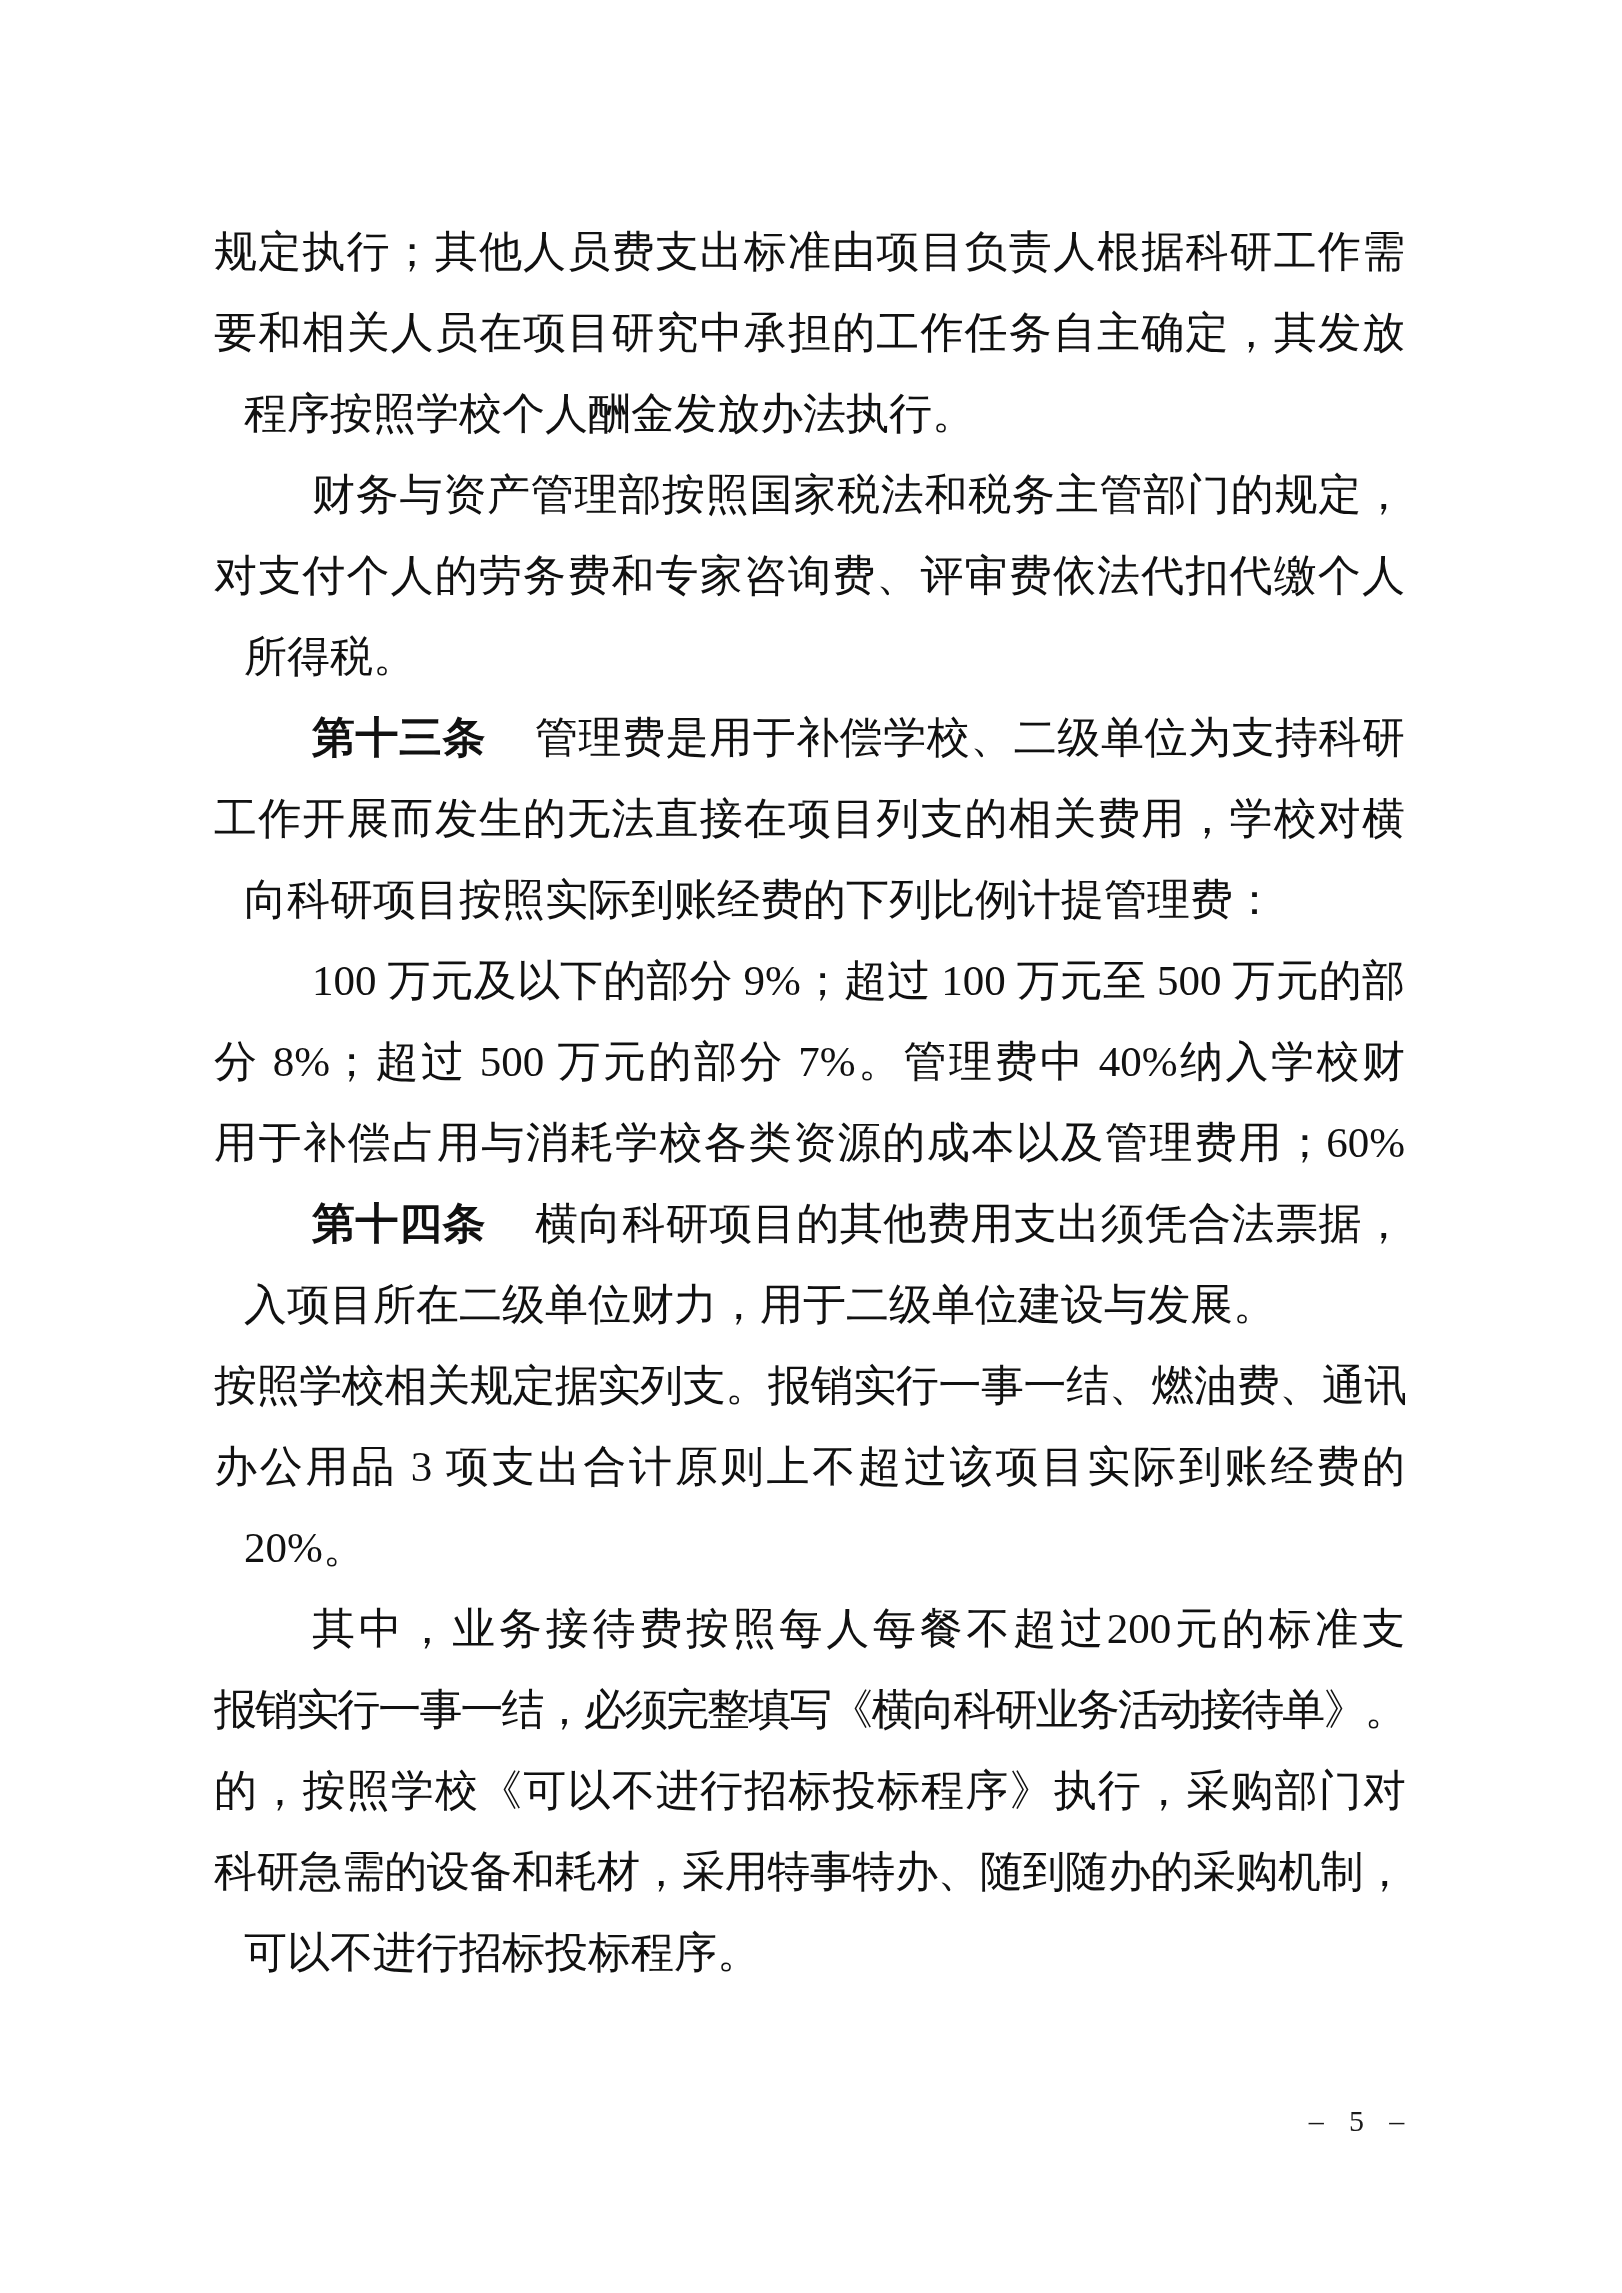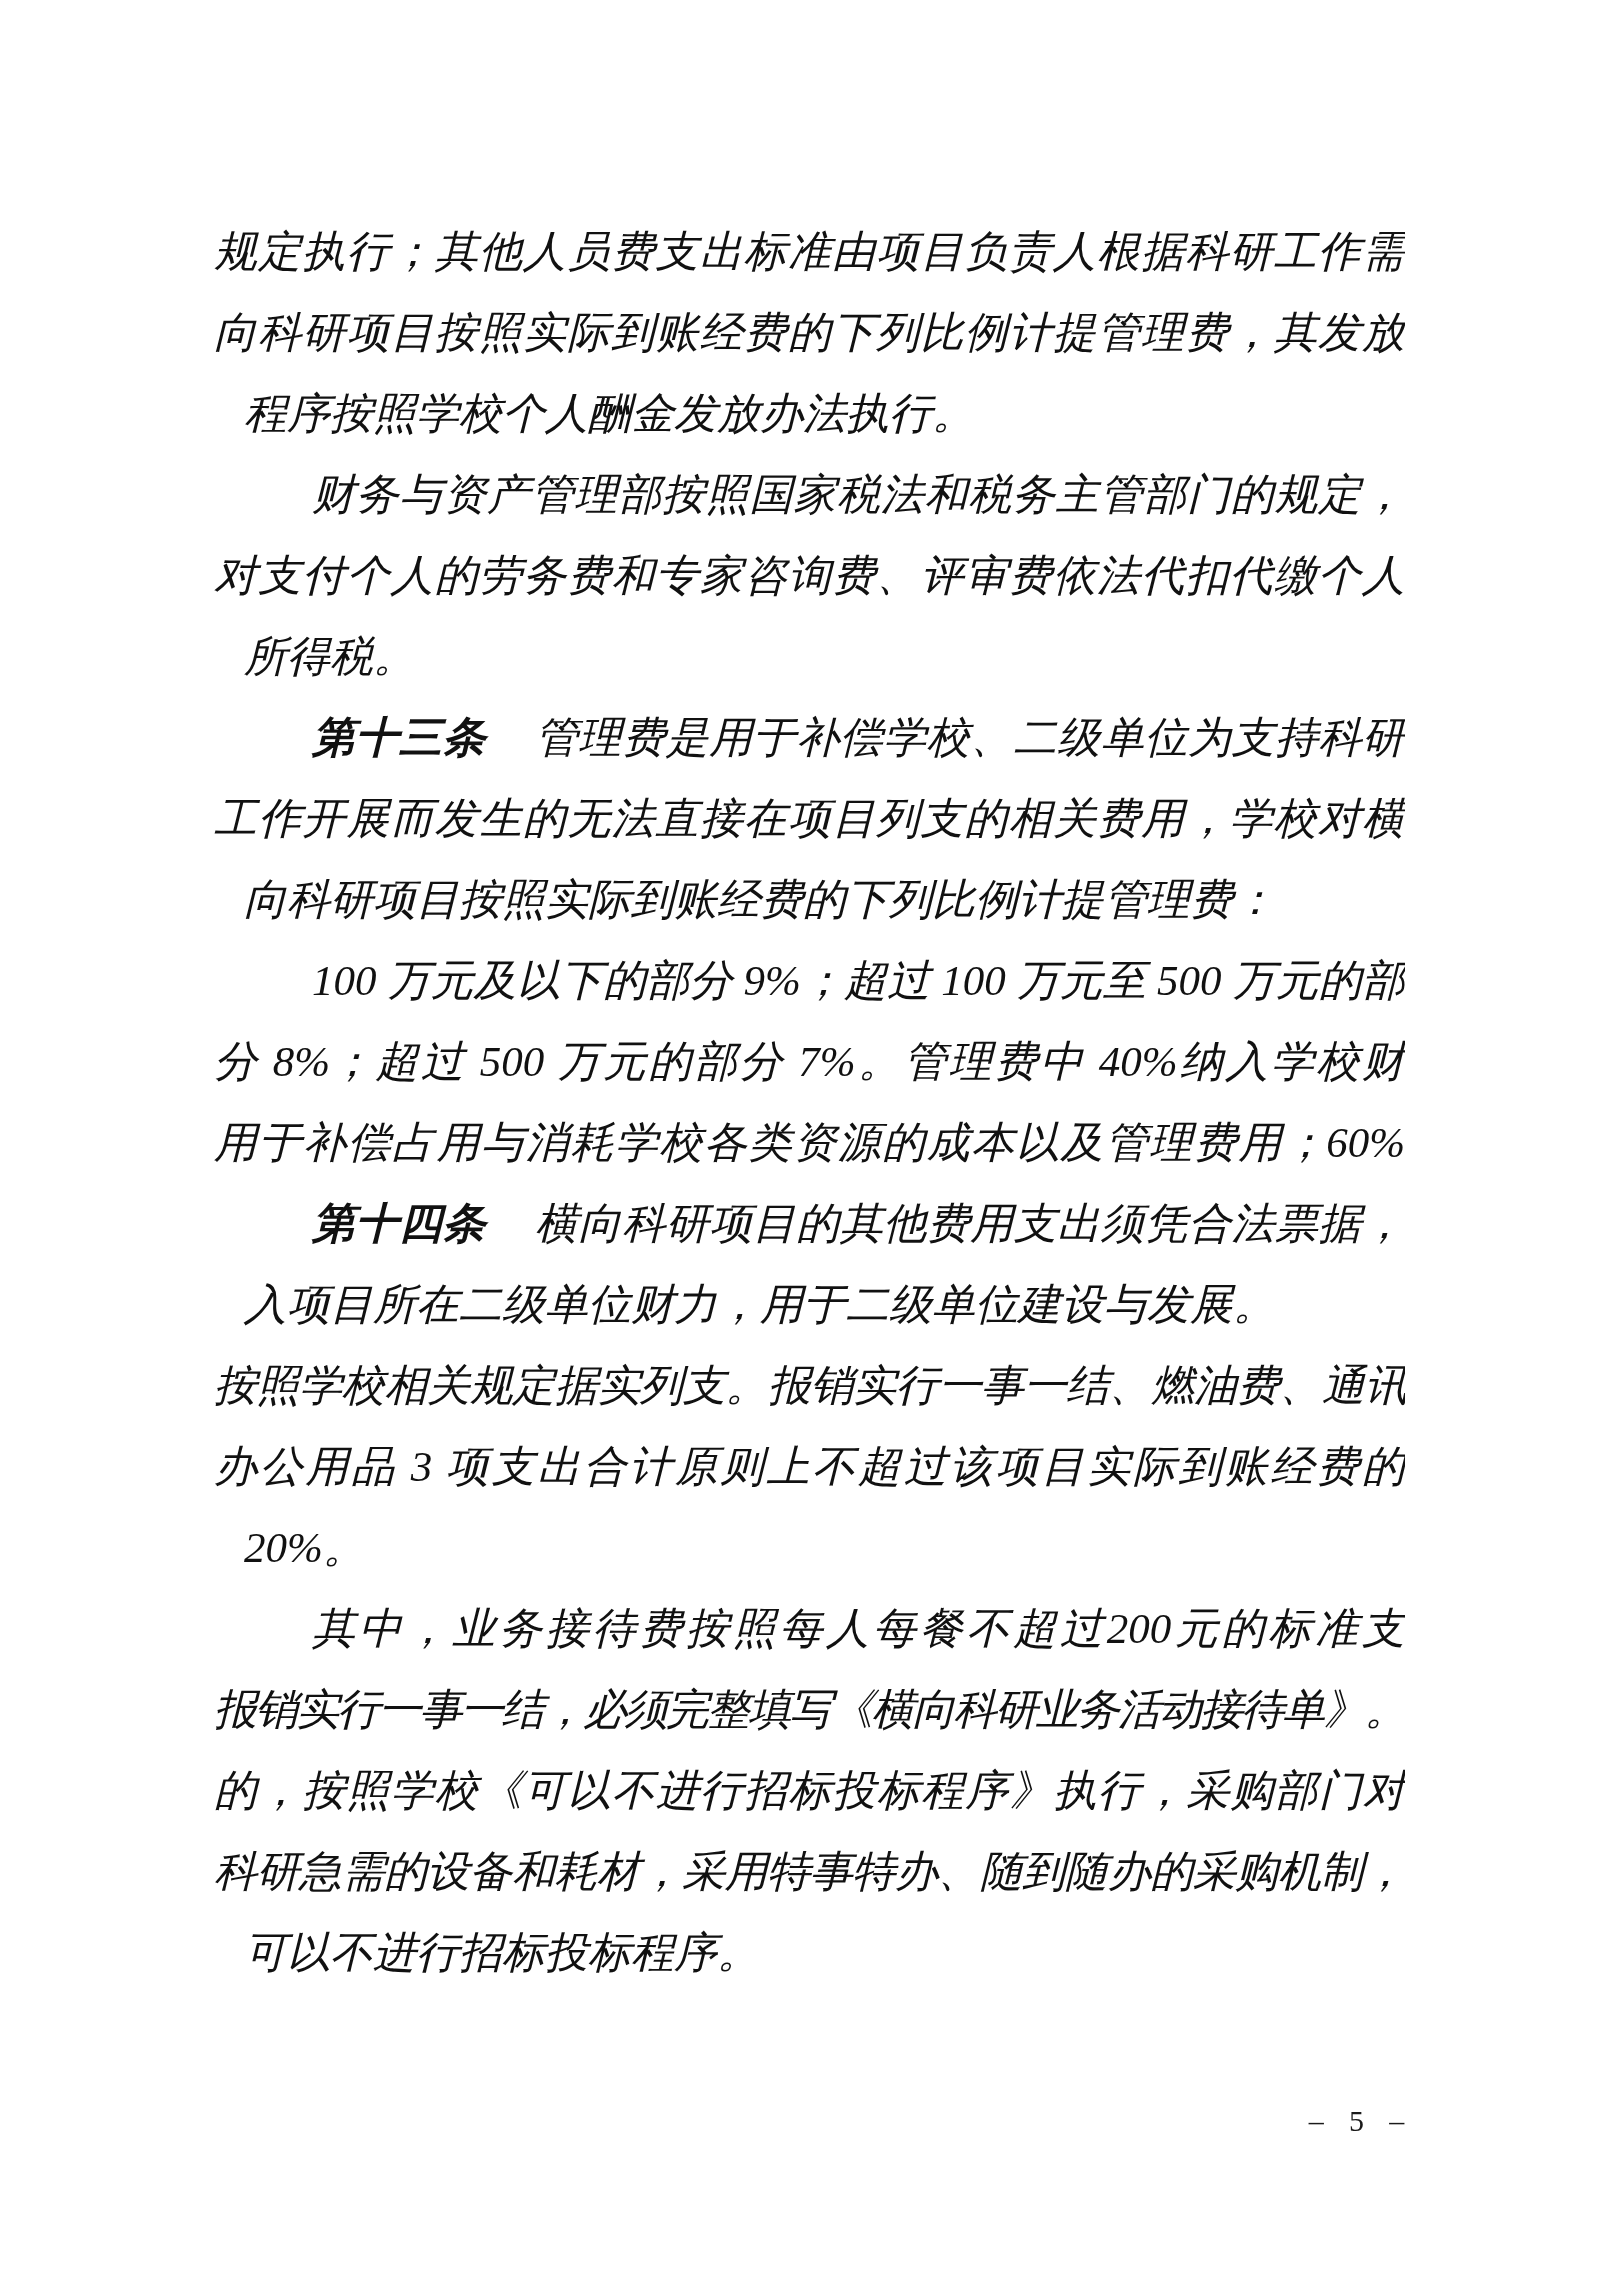--- a/index.html
+++ b/index.html
@@ -16,21 +16,20 @@
     position: absolute;
     left: 0; top: 0;
     width: 1622px; height: 2294px;
     background: #ffffff;
   }
   .text-block {
     position: absolute;
     left: 214px;
     top: 211px;
     width: 1191px;
-    font-style: italic;
   }
   .line {
     height: 81px;
     line-height: 81px;
     font-size: 43px;
     white-space: nowrap;
     letter-spacing: 0;
   }
   .line.just {
     text-align: justify;
@@ -65,21 +64,21 @@
     word-spacing: 13.7px;
     color: #1a1a1a;
   }
 </style>
 </head>
 <body>
 
 <div class="page">
   <div class="text-block">
       <div class="line just"><span>规定执行；其他人员费支出标准由项目负责人根据科研工作需</span></div>
-      <div class="line just"><span>向科研项目按照实际到账经费的下列比例计提管理费，其发放</span></div>
+      <div class="line just"><span>要和相关人员在项目研究中承担的工作任务自主确定，其发放</span></div>
       <div class="line left"><span>程序按照学校个人酬金发放办法执行。</span></div>
       <div class="line just indent"><span>财务与资产管理部按照国家税法和税务主管部门的规定，</span></div>
       <div class="line just"><span>对支付个人的劳务费和专家咨询费、评审费依法代扣代缴个人</span></div>
       <div class="line left"><span>所得税。</span></div>
       <div class="line just indent"><span class="head">第十三条</span><span>管理费是用于补偿学校、二级单位为支持科研</span></div>
       <div class="line just"><span>工作开展而发生的无法直接在项目列支的相关费用，学校对横</span></div>
       <div class="line left"><span>向科研项目按照实际到账经费的下列比例计提管理费：</span></div>
       <div class="line just indent"><span>100 万元及以下的部分 9%；超过 100 万元至 500 万元的部</span></div>
       <div class="line just"><span>分 8%；超过 500 万元的部分 7%。管理费中 40%纳入学校财力，</span></div>
       <div class="line just"><span>用于补偿占用与消耗学校各类资源的成本以及管理费用；60%纳</span></div>

